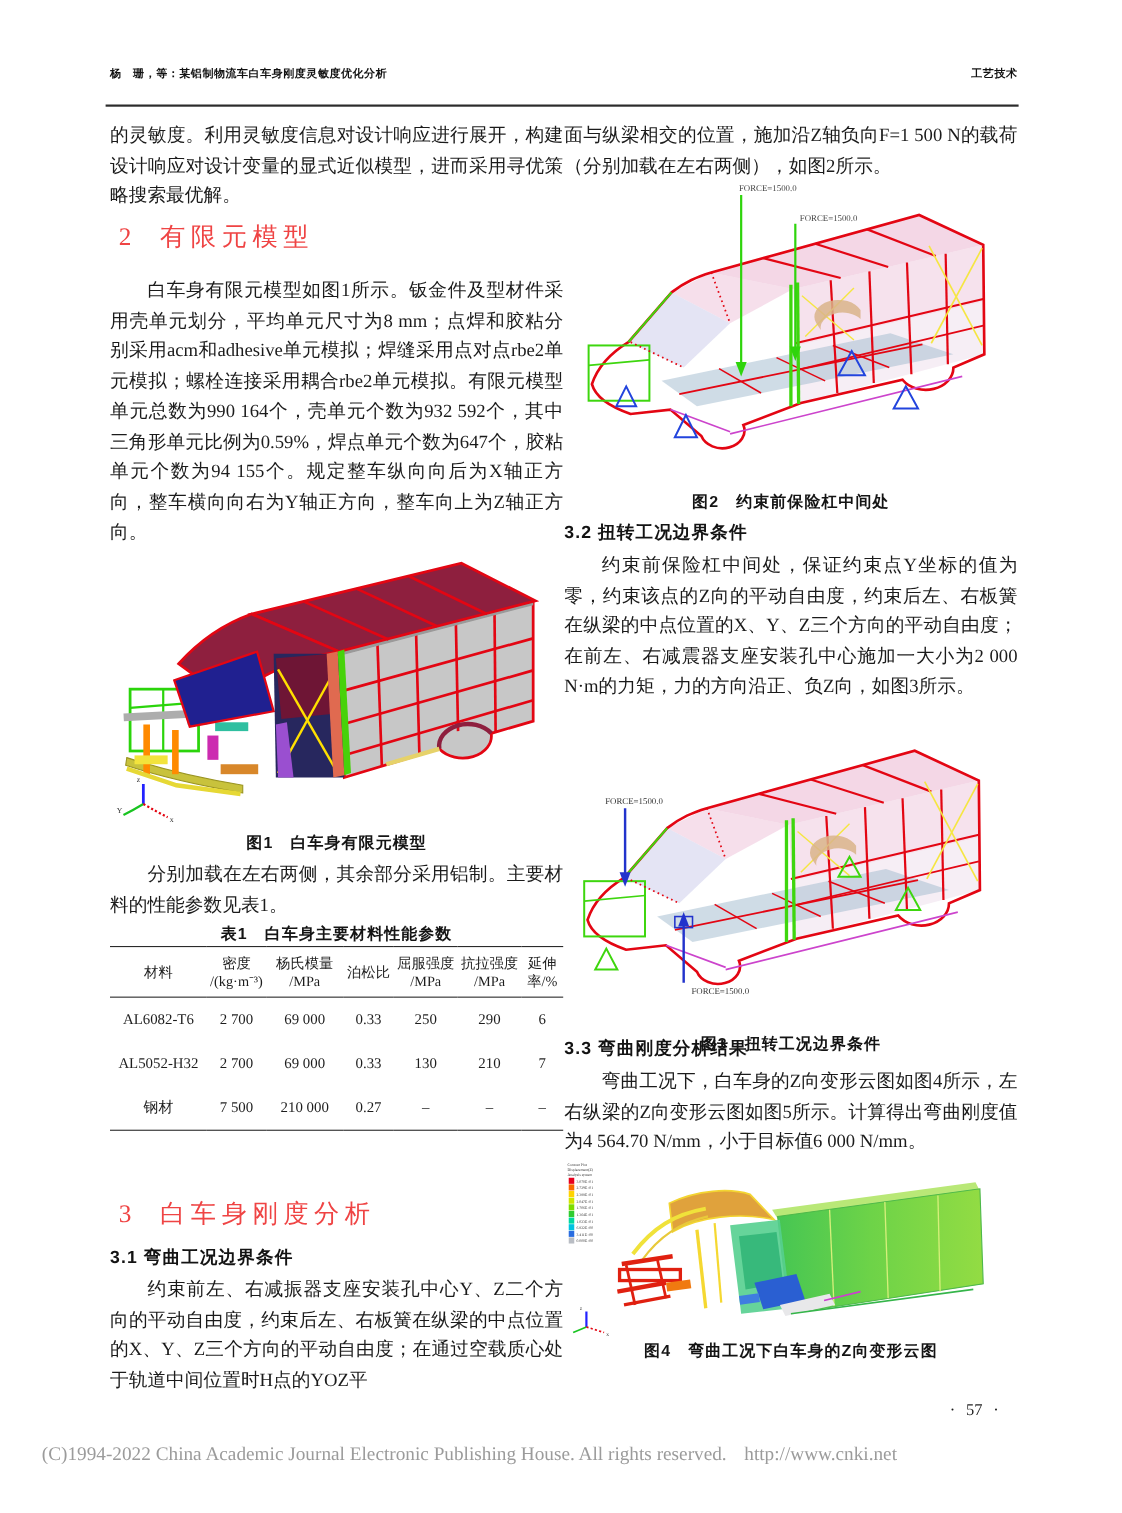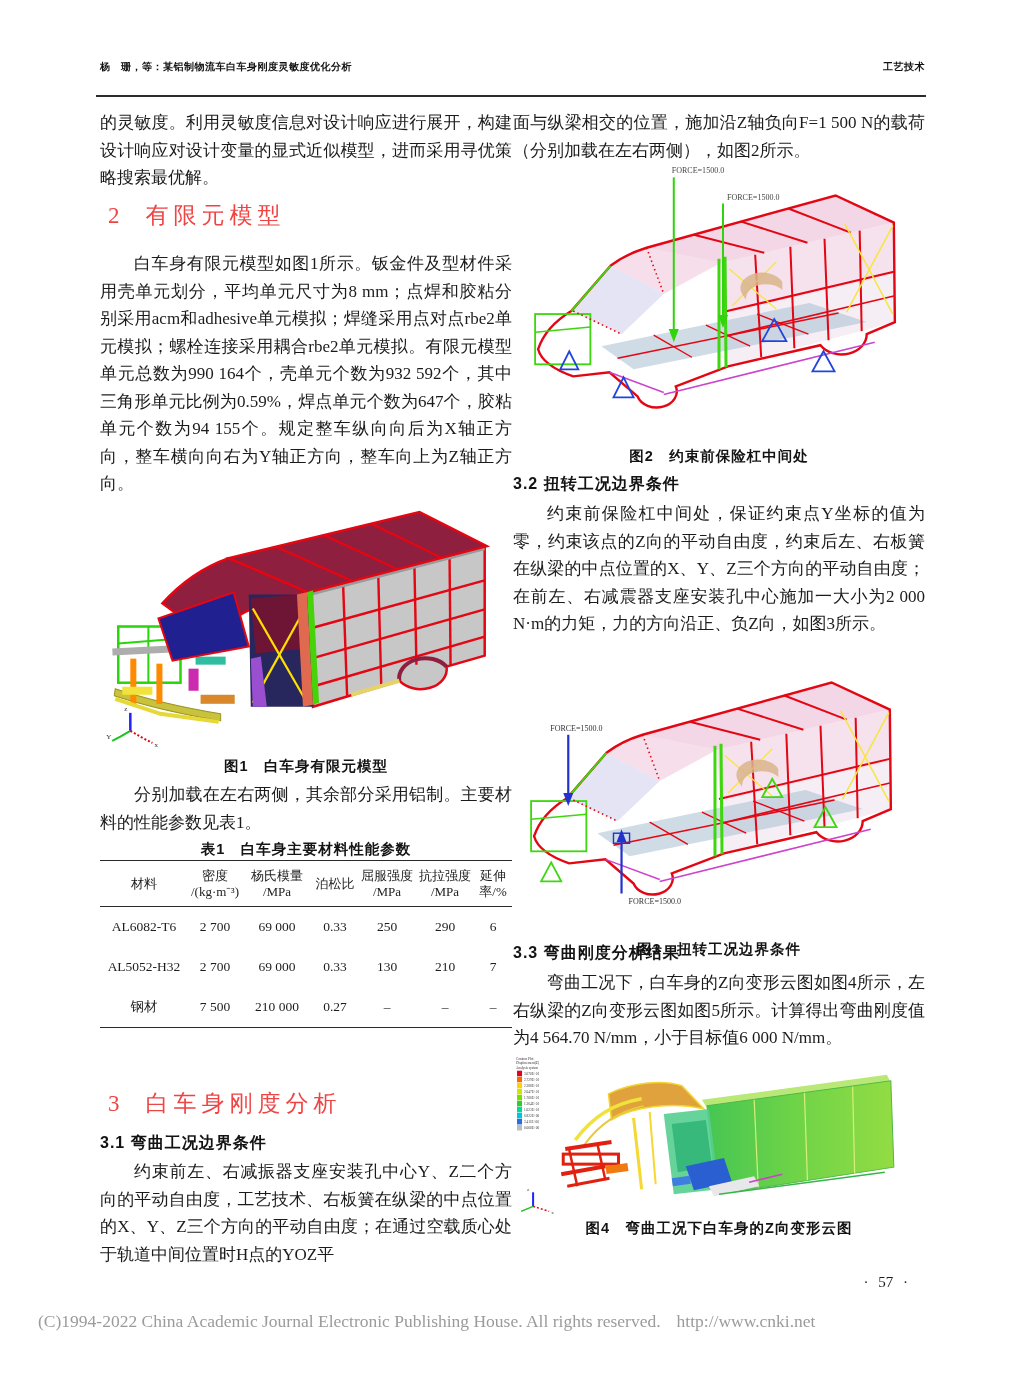--- a/index.html
+++ b/index.html
@@ -174,21 +174,21 @@
           <td>–</td>
       </tr>
     </tbody>
   </table>
 </div>
 
 <div class="abs h-section" style="left:108px;top:1088px;">
   <span class="num">3</span><span class="ttl">白车身刚度分析</span>
 </div>
 <div class="abs h-sub" style="left:100px;top:1133px;">3.1  弯曲工况边界条件</div>
-<div class="abs para indent" style="left:100px;top:1158px;">约束前左、右减振器支座安装孔中心Y、Z二个方向的平动自由度，工艺技术、右板簧在纵梁的中点位置的X、Y、Z三个方向的平动自由度；在通过空载质心处于轨道中间位置时H点的YOZ平</div>
+<div class="abs para indent" style="left:100px;top:1158px;">约束前左、右减振器支座安装孔中心Y、Z二个方向的平动自由度，约束后左、右板簧在纵梁的中点位置的X、Y、Z三个方向的平动自由度；在通过空载质心处于轨道中间位置时H点的YOZ平</div>
 
 <div class="abs para" style="left:513px;top:109px;">面与纵梁相交的位置，施加沿Z轴负向F=1 500 N的载荷（分别加载在左右两侧），如图2所示。</div>
 
 <svg class="abs figbox" style="left:513px;top:163px;" width="412" height="282" viewBox="0 0 410 280">
   <g id="van-wire">
     <polygon points="133,84 321,32 379,59 207,99" fill="rgba(233,175,205,0.5)"></polygon>
     <polygon points="97,102 133,84 207,99 150,130" fill="rgba(233,175,205,0.4)"></polygon>
     <polygon points="58,147 97,102 150,130 108,170" fill="rgba(205,205,235,0.55)"></polygon>
     <polygon points="207,99 379,59 380,110 210,150" fill="rgba(236,190,215,0.45)"></polygon>
     <polygon points="210,150 380,110 380,158 214,202" fill="rgba(228,205,225,0.35)"></polygon>

